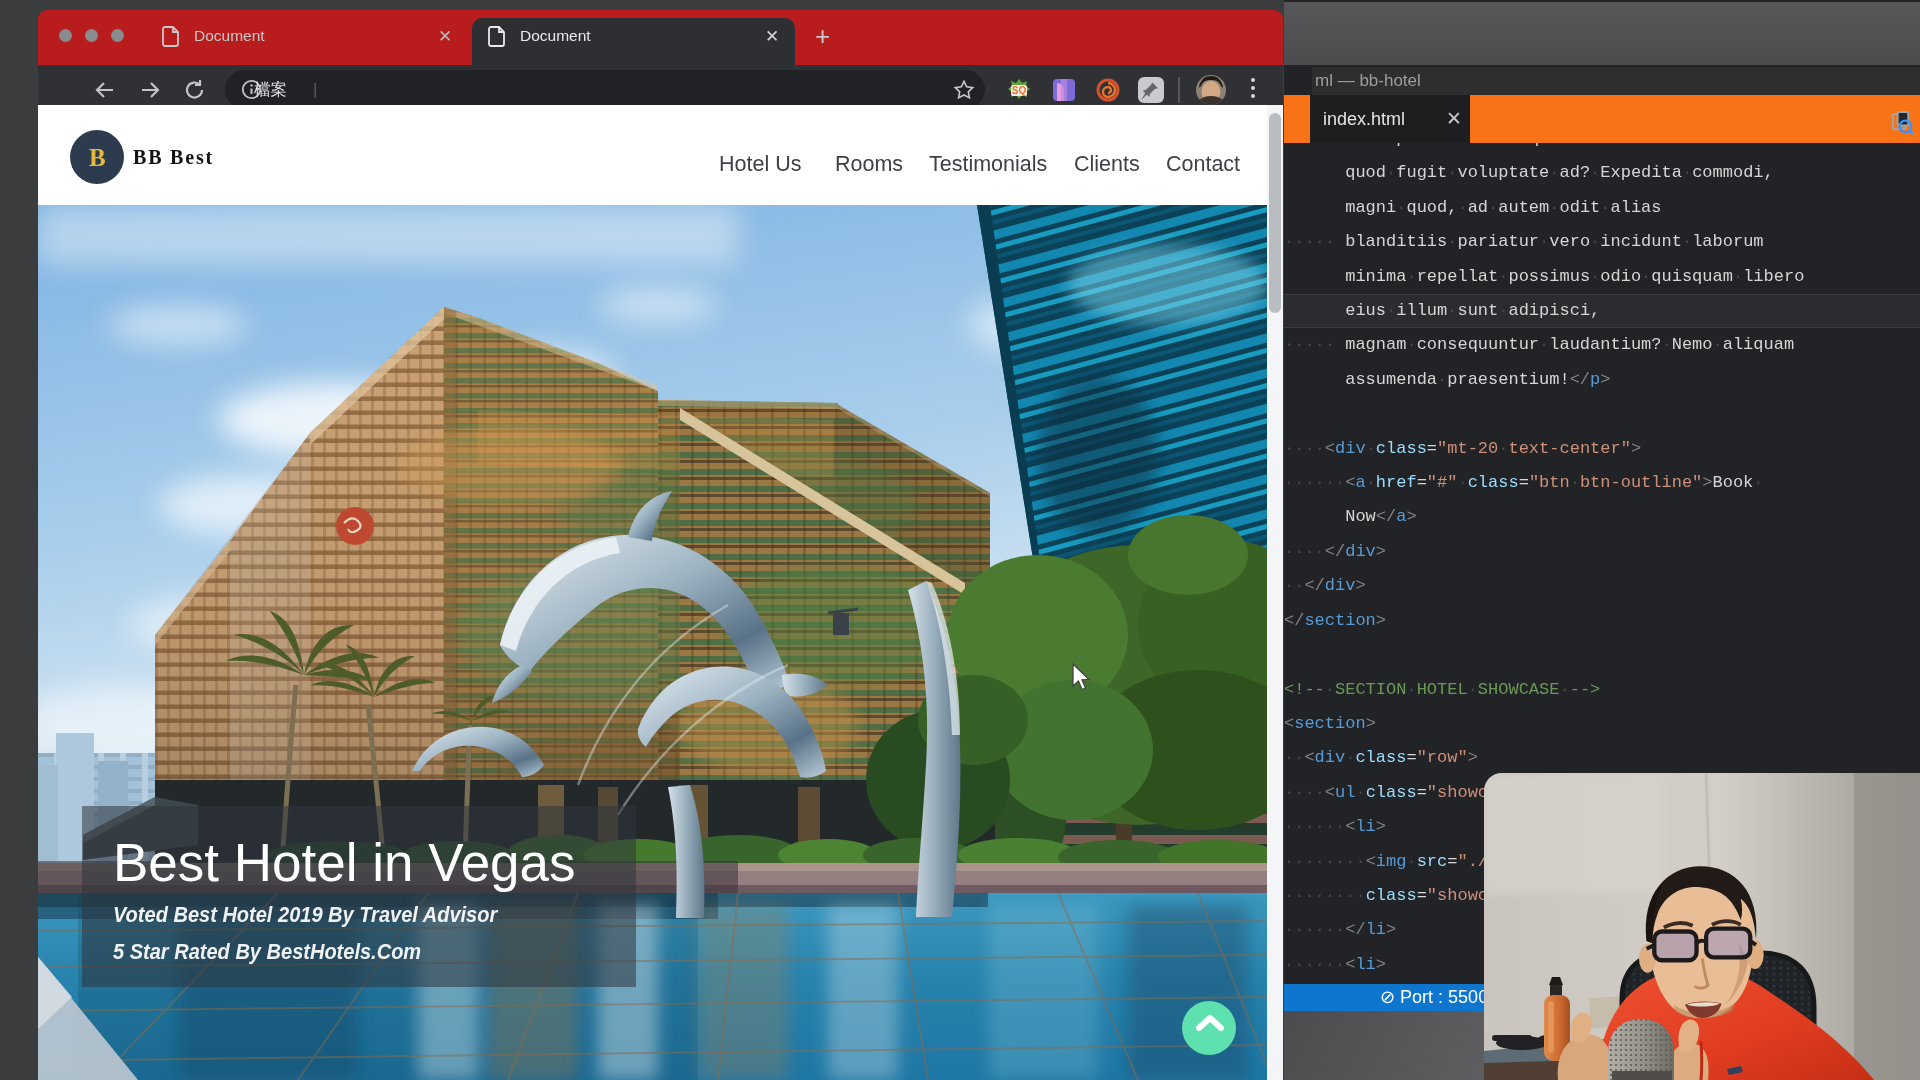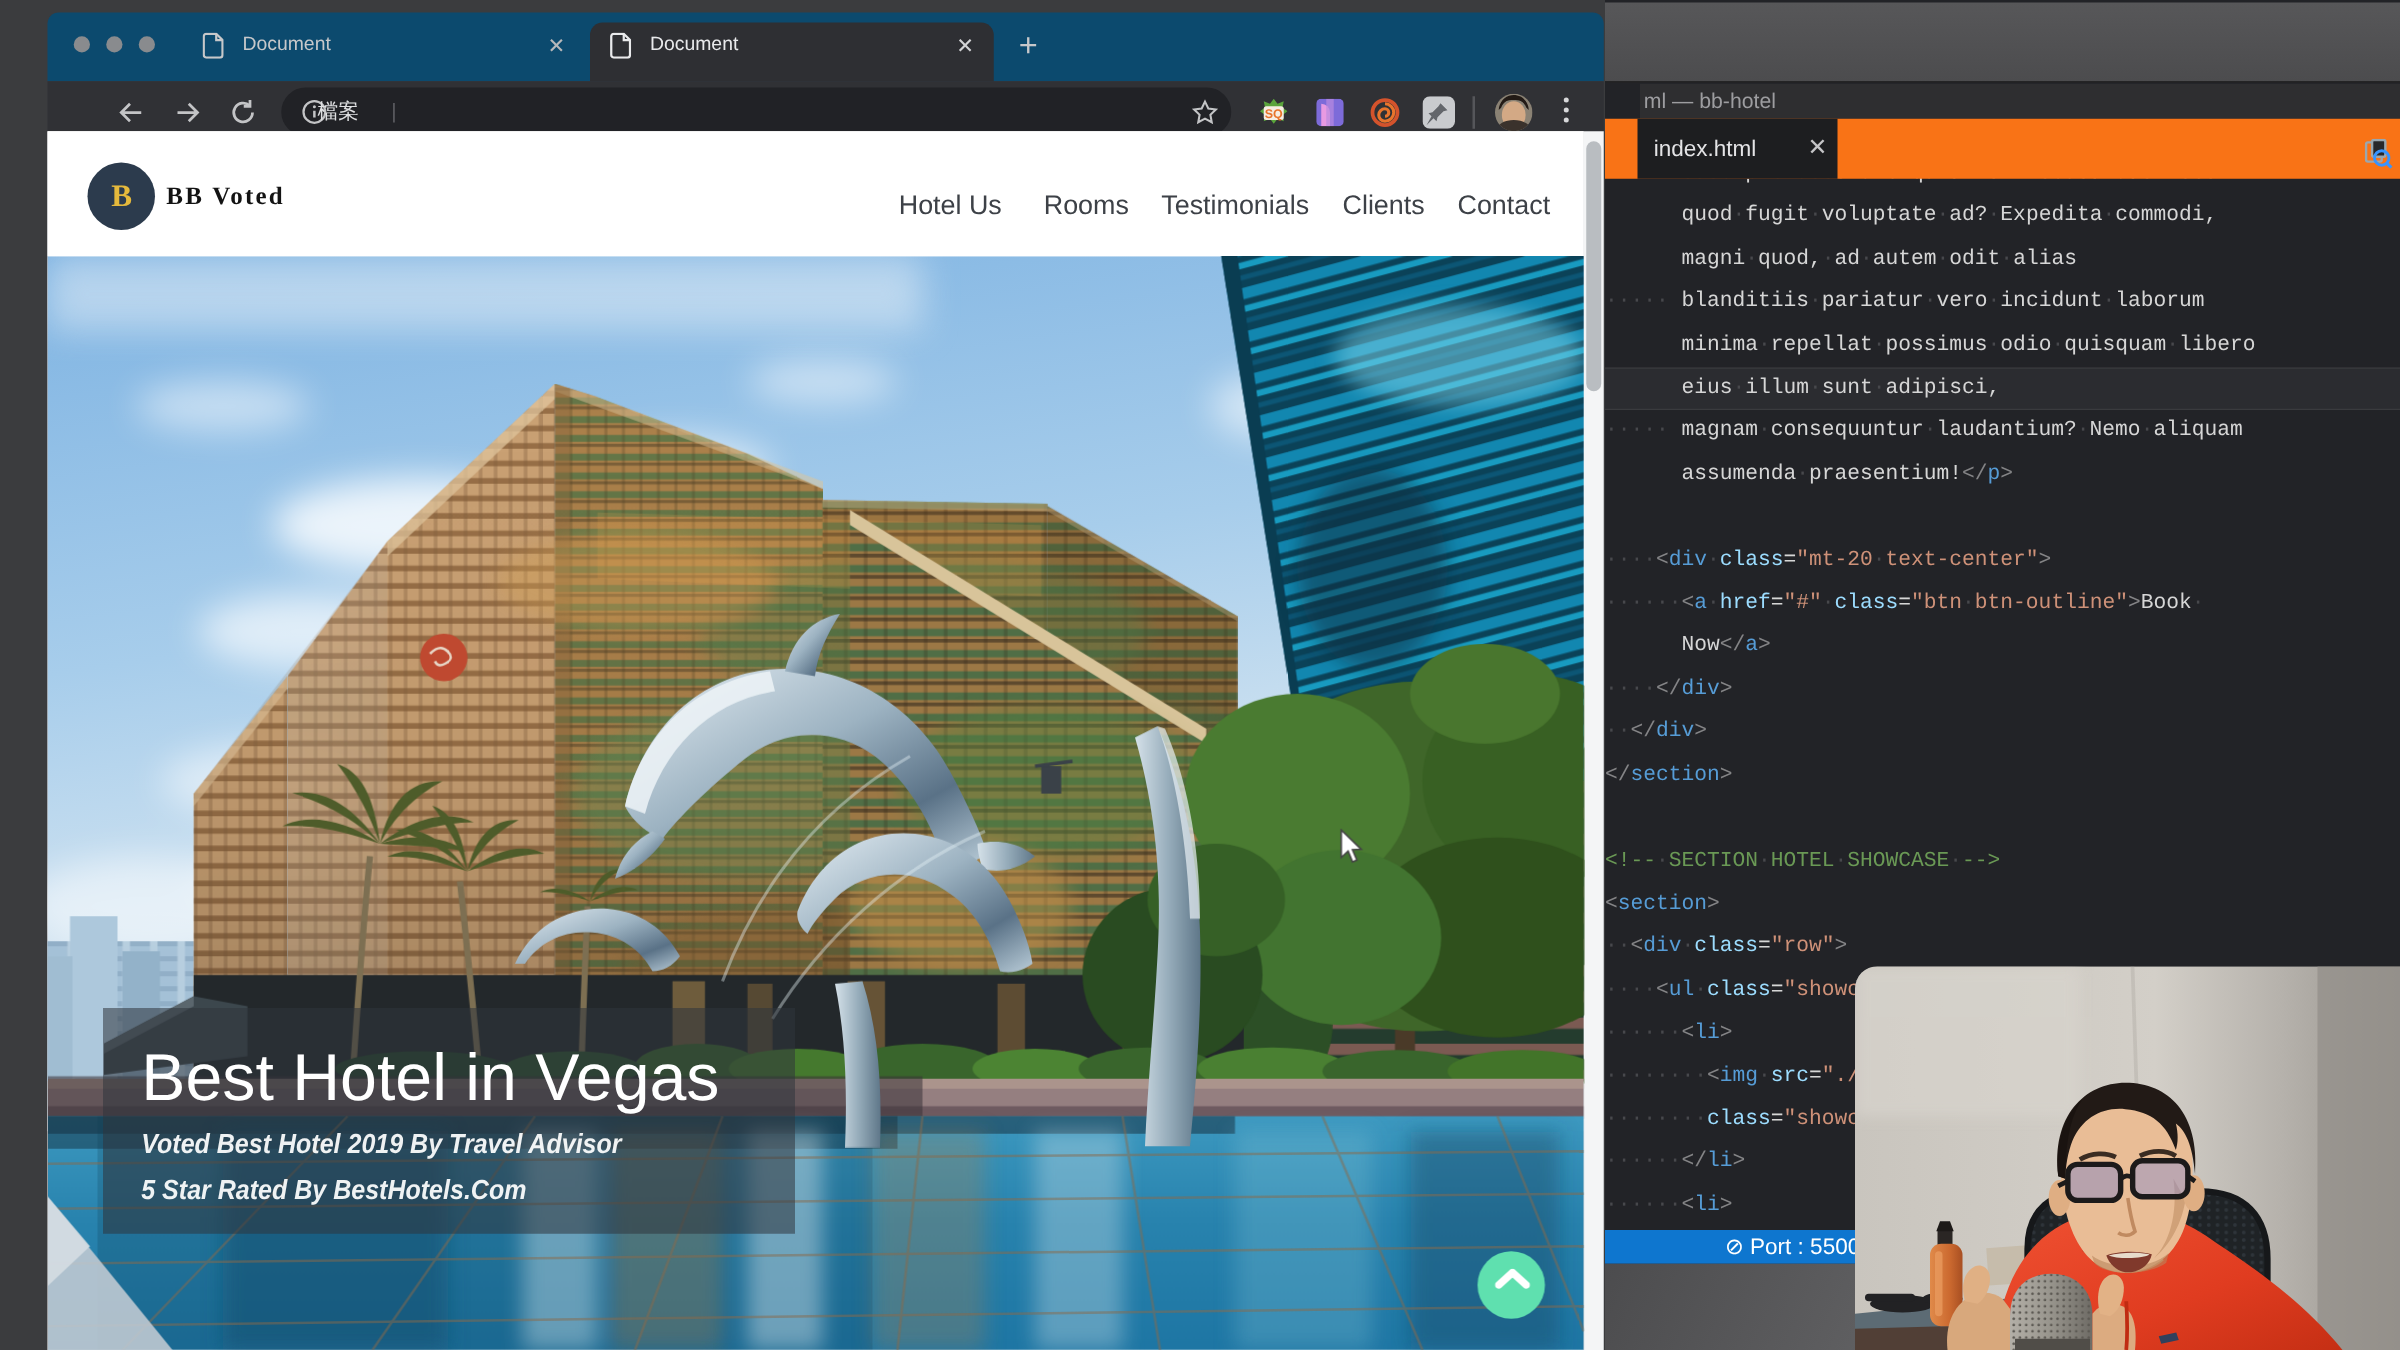--- a/index.html
+++ b/index.html
@@ -15,21 +15,21 @@
   .code { font-family:Liberation Mono, monospace; font-size:17px; line-height:34.4px; color:#d6d6d6; }
   #codepane { left:1284px; top:122px; width:636px; height:862px; overflow:hidden; }
   #codetext { position:absolute; left:0; top:0; white-space:pre; }
   #curline { left:0px; top:172px; width:700px; height:34px; background:rgba(255,255,255,0.045); border-top:1px solid #3a3b3e; border-bottom:1px solid #3a3b3e; }
   .tg{color:#569cd6}.at{color:#9cdcfe}.st{color:#ce9178}.pu{color:#848486}.cm{color:#6a9955}.ws{color:#47484c}
   #vs-status { left:1284px; top:984px; width:636px; height:27px; background:#0e76cf; color:#fff; font-size:18px; line-height:27px; text-align:left; }
   #desk-gray { left:1284px; top:1011px; width:636px; height:69px; background:linear-gradient(115deg,#4c4c4e,#646466 45%,#5e5e60); }
 
   
   #browser { left:38px; top:10px; width:1245px; height:1070px; border-radius:9px 9px 0 0; background:#3d3e42; }
-  #tabstrip { left:0; top:0; width:1245px; height:55px; background:#0c4a6e; border-radius:9px 9px 0 0; }
+  #tabstrip { left:0; top:0; width:1245px; height:55px; background:#b91c1c; border-radius:9px 9px 0 0; }
   .light { width:13px; height:13px; border-radius:50%; background:#898b8e; top:19px; }
   #activetab { left:434px; top:8px; width:323px; height:47px; background:#2e2f33; border-radius:10px 10px 0 0; }
   #toolbar { left:0; top:55px; width:1245px; height:50px; background:#303135; }
   #urlpill { left:187px; top:5px; width:760px; height:39px; border-radius:20px; background:#212226; color:#dfe0e2; font-size:16.5px; line-height:39px; }
   .navtxt { color:#3d4147; font-size:21.5px; top:0; }
 
   
   #page { left:0; top:95px; width:1229px; height:975px; background:#fff; }
   #hdr { left:0; top:0; width:1229px; height:100px; background:#fff; }
   #hero { left:0; top:100px; width:1351px; height:875px; }
@@ -183,21 +183,21 @@
         </svg>
       <div class="abs" style="left:1213px;top:13px;width:4px;height:4px;border-radius:50%;background:#d7d8da;"></div>
       <div class="abs" style="left:1213px;top:21px;width:4px;height:4px;border-radius:50%;background:#d7d8da;"></div>
       <div class="abs" style="left:1213px;top:29px;width:4px;height:4px;border-radius:50%;background:#d7d8da;"></div>
     </div>
 
     <div id="page" class="abs">
       <div id="hdr" class="abs">
         <div class="abs" style="left:32px;top:25px;width:54px;height:54px;border-radius:50%;background:#2c3b4d;"></div>
         <span class="abs" style="left:51px;top:39px;color:#e5b93c;font-size:25px;font-weight:bold;font-family:'Liberation Serif',serif;">B</span>
-        <span class="abs" style="left:95px;top:41px;color:#131313;font-size:20px;font-weight:bold;font-family:'Liberation Serif',serif;letter-spacing:1.8px;">BB Voted</span>
+        <span class="abs" style="left:95px;top:41px;color:#131313;font-size:20px;font-weight:bold;font-family:'Liberation Serif',serif;letter-spacing:1.8px;">BB Best</span>
         <span class="navtxt abs" style="left:681px;top:47px;">Hotel Us</span>
         <span class="navtxt abs" style="left:797px;top:47px;">Rooms</span>
         <span class="navtxt abs" style="left:891px;top:47px;">Testimonials</span>
         <span class="navtxt abs" style="left:1036px;top:47px;">Clients</span>
         <span class="navtxt abs" style="left:1128px;top:47px;">Contact</span>
       </div>
       <div id="hero" class="abs">
         <svg width="1229" height="875" viewBox="0 0 1229 875">
           <defs>
             <linearGradient id="sky" x1="0" y1="0" x2="0.25" y2="1">

